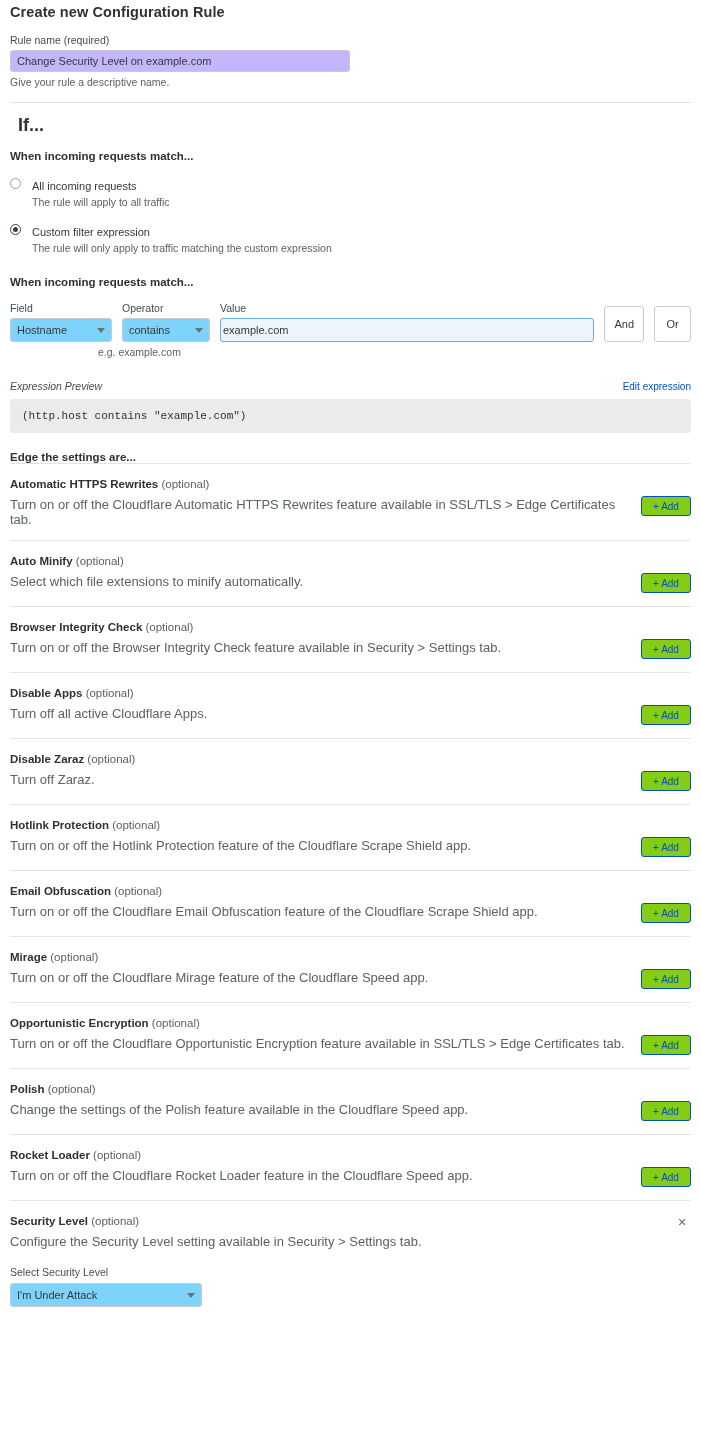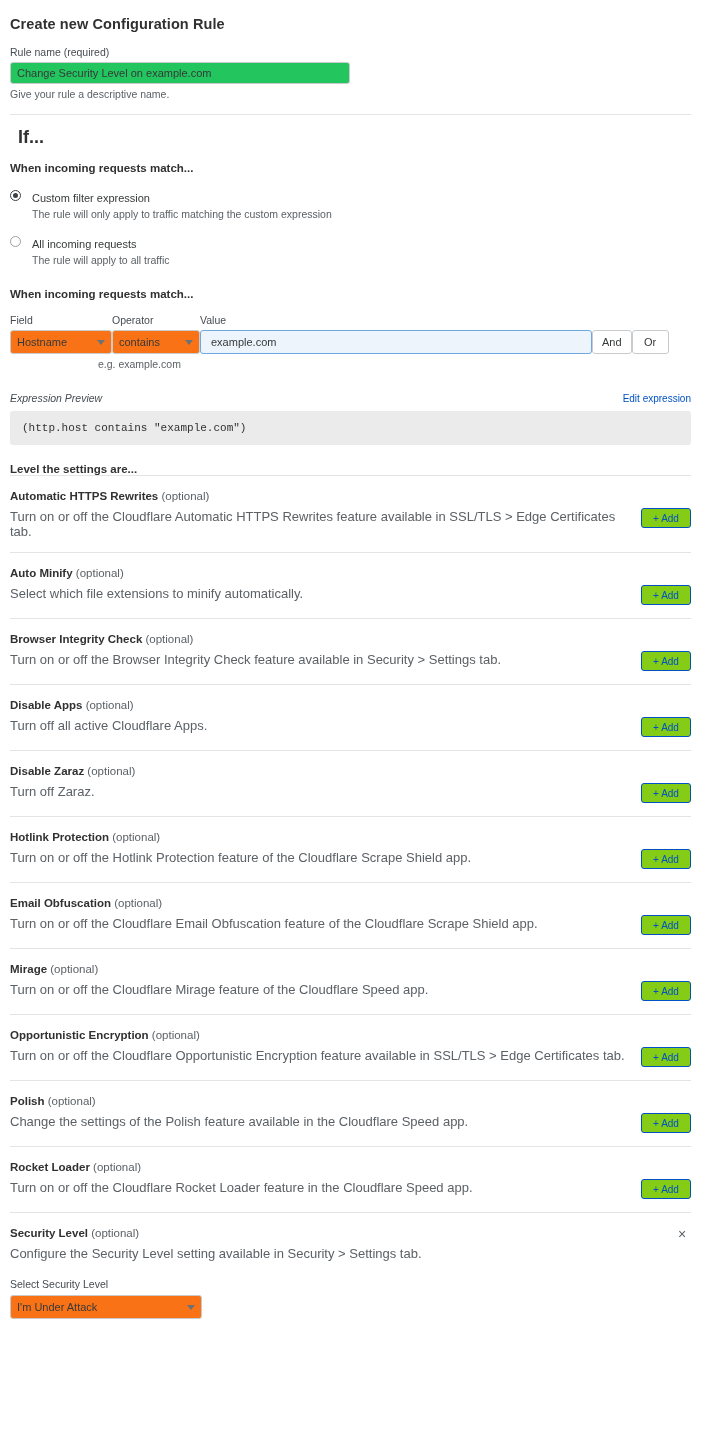--- a/index.html
+++ b/index.html
@@ -15,21 +15,21 @@
     position: relative;
   }
   .page {
     width: 701px;
     padding: 0 10px;
   }
   .title {
     font-size: 14.5px;
     font-weight: bold;
     color: #313131;
-    padding-top: 16px;
+    padding-top: 4px;
     margin-bottom: 14px;
     letter-spacing: 0.1px;
   }
   .field-label {
     font-size: 10.5px;
     color: #454c52;
     margin-bottom: 4px;
   }
   .helper {
     font-size: 10.5px;
@@ -38,21 +38,21 @@
   }
   input.text-input {
     width: 340px;
     height: 22px;
     border: 1px solid #c8cbcd;
     border-radius: 3px;
     font-size: 11px;
     padding: 2px 6px;
     color: #36393a;
     font-family: "Liberation Sans", sans-serif;
-    background: #22c55e;
+    background: #c4b5fd;
     outline: none;
   }
   .divider {
     border: 0;
     border-top: 1px solid #e2e4e5;
     margin: 14px 0 0 0;
   }
   .section-head {
     font-size: 18px;
     font-weight: bold;
@@ -98,37 +98,38 @@
     line-height: 14px;
   }
   .radio-text .r-desc {
     font-size: 10.5px;
     color: #5b6166;
     margin-top: 2px;
   }
   .filter-row {
     display: flex;
     align-items: flex-end;
+    gap: 10px;
   }
   .col-field { width: 102px; }
   .col-op { width: 88px; }
   .col-value { flex: 1; max-width: 392px; }
   .select-wrap {
     position: relative;
     width: 100%;
   }
   select.sel {
     width: 100%;
     height: 24px;
     border: 1px solid #c8cbcd;
     border-radius: 3px;
     font-size: 11px;
     padding: 2px 20px 2px 6px;
     color: #36393a;
-    background: #f97316;
+    background: #7dd3fc;
     font-family: "Liberation Sans", sans-serif;
     -webkit-appearance: none;
     appearance: none;
     outline: none;
   }
   .caret {
     position: absolute;
     right: 7px; top: 50%;
     margin-top: -2px;
     width: 0; height: 0;
@@ -137,27 +138,27 @@
     border-top: 5px solid #6b7177;
     pointer-events: none;
   }
   input.value-input {
     width: 100%;
     height: 24px;
     border: 1px solid #6ea8e0;
     border-radius: 3px;
     background: #eef4fb;
     font-size: 11px;
-    padding: 2px 10px;
+    padding: 2px 2px;
     color: #36393a;
     font-family: "Liberation Sans", sans-serif;
     outline: none;
   }
   .small-btn {
-    height: 24px;
+    height: 36px;
     min-width: 37px;
     padding: 4px 9px;
     border: 1px solid #c8cbcd;
     border-radius: 3px;
     background: #fff;
     font-size: 11px;
     color: #36393a;
     font-family: "Liberation Sans", sans-serif;
     cursor: pointer;
   }
@@ -273,32 +274,32 @@
     <input class="text-input" value="Change Security Level on example.com" style="">
     <div class="helper">Give your rule a descriptive name.</div>
   </div>
 
   <hr class="divider">
 
   <div class="section-head">If...</div>
   <div class="sub-head">When incoming requests match...</div>
 
   <div class="radio-row">
+    <span class="radio"></span>
+    <span class="radio-text">
+      <span class="r-title">All incoming requests</span>
+      <div class="r-desc">The rule will apply to all traffic</div>
+    </span>
+  </div>
+
+  <div class="radio-row">
     <span class="radio checked"></span>
     <span class="radio-text">
       <span class="r-title">Custom filter expression</span>
       <div class="r-desc">The rule will only apply to traffic matching the custom expression</div>
-    </span>
-  </div>
-
-  <div class="radio-row">
-    <span class="radio"></span>
-    <span class="radio-text">
-      <span class="r-title">All incoming requests</span>
-      <div class="r-desc">The rule will apply to all traffic</div>
     </span>
   </div>
 
   <div class="sub-head" style="margin-top:22px">When incoming requests match...</div>
 
   <div class="filter-row">
     <div class="col-field">
       <div class="field-label">Field</div>
       <div class="select-wrap">
         <select class="sel">
@@ -324,21 +325,21 @@
     <button class="small-btn">Or</button>
   </div>
   <div class="value-hint">e.g. example.com</div>
 
   <div class="expr-head">
     <span class="expr-label">Expression Preview</span>
     <span class="expr-edit">Edit expression</span>
   </div>
   <div class="expr-box">(http.host contains "example.com")</div>
 
-  <div class="then-head">Level the settings are...</div>
+  <div class="then-head">Edge the settings are...</div>
 
   <div class="setting">
     <div class="setting-text">
       <div class="setting-name">
         <span>Automatic HTTPS Rewrites</span>
         <span class="opt">(optional)</span>
       </div>
       <div class="setting-desc">Turn on or off the Cloudflare Automatic HTTPS Rewrites feature available in SSL/TLS &gt; Edge Certificates tab.</div>
     </div>
     <button class="add-btn">+ Add</button>

